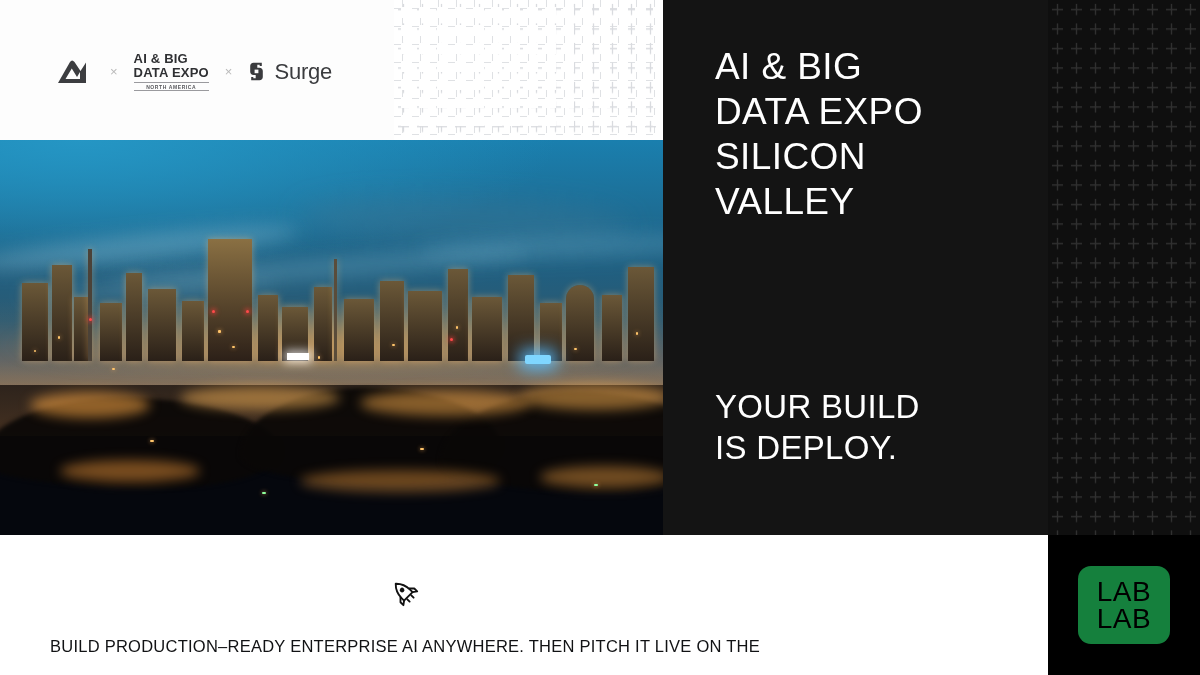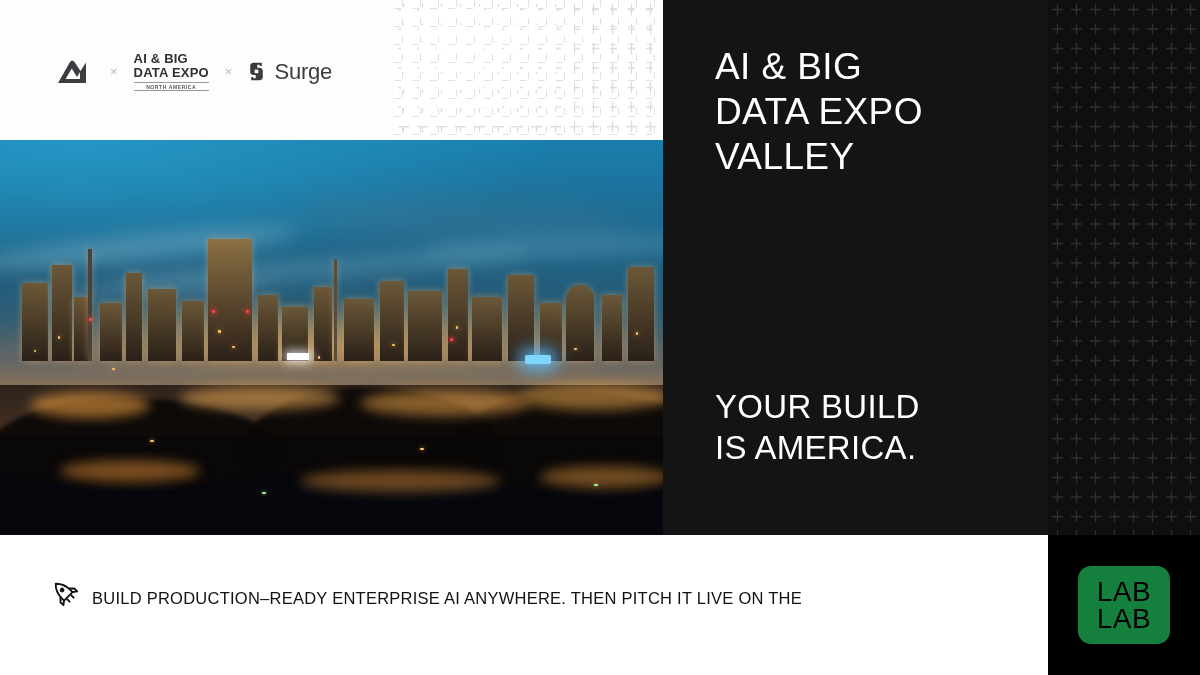--- a/index.html
+++ b/index.html
@@ -85,21 +85,21 @@
   .subline { position:absolute; left:52px; top:386px; color:#ffffff;
     font-size:33px; line-height:1.25; font-weight:400; letter-spacing:.3px; }
   .subline div { white-space:nowrap; }
 
   
   .plus-dark { position:absolute; left:1048px; top:0; width:152px; height:535px; background:#0f0f0f; }
   .plus-dark svg { width:100%; height:100%; display:block; }
 
   
   .footer { position:absolute; left:0; top:535px; width:1048px; height:140px; background:#ffffff; }
-  .footer-inner { position:absolute; left:50px; top:40px; display:flex; align-items:flex-end; gap:12px; }
+  .footer-inner { position:absolute; left:50px; top:40px; display:flex; align-items:center; gap:22px;flex-direction:column; }
   .rocket-icon { width:30px; height:30px; flex:0 0 30px; margin-top:3px; }
   .caption { color:#111214; font-size:16.5px; line-height:1.55; letter-spacing:.25px; font-weight:400; }
   .caption div { white-space:nowrap; }
 
   .lablab-box { position:absolute; left:1048px; top:535px; width:152px; height:140px; background:#000000;
     display:flex; align-items:center; justify-content:center; }
   .lablab-logo { width:92px; height:78px; background:#15803d; border-radius:13px;
     display:flex; flex-direction:column; align-items:center; justify-content:center; }
   .lablab-logo span { font-size:28px; font-weight:400; color:#000; line-height:0.98; letter-spacing:.5px; }
 </style>
@@ -225,25 +225,26 @@
       <div class="lightdot" style="left:420px; top:308px; width:4px; height:2px;"></div>
       <div class="lightdot" style="left:262px; top:352px; width:4px; height:2px; background:#8dff9c;"></div>
       <div class="lightdot" style="left:594px; top:344px; width:4px; height:2px; background:#8dff9c;"></div>
     </div>
   </div>
 
   <div class="black-panel">
     <div class="headline">
       <div>AI &amp; BIG</div>
       <div>DATA EXPO</div>
+      <div>SILICON</div>
       <div>VALLEY</div>
     </div>
     <div class="subline">
       <div>YOUR BUILD</div>
-      <div>IS AMERICA.</div>
+      <div>IS DEPLOY.</div>
     </div>
   </div>
 
   <div class="plus-dark">
     <svg viewBox="0 0 152 535" preserveAspectRatio="none" aria-hidden="true">
       <defs>
         <pattern id="pdark" width="19" height="19.5" patternUnits="userSpaceOnUse">
           <path d="M9.5 4 V15 M4 9.5 H15" stroke="#303030" stroke-width="1.3" fill="none"></path>
         </pattern>
       </defs>

